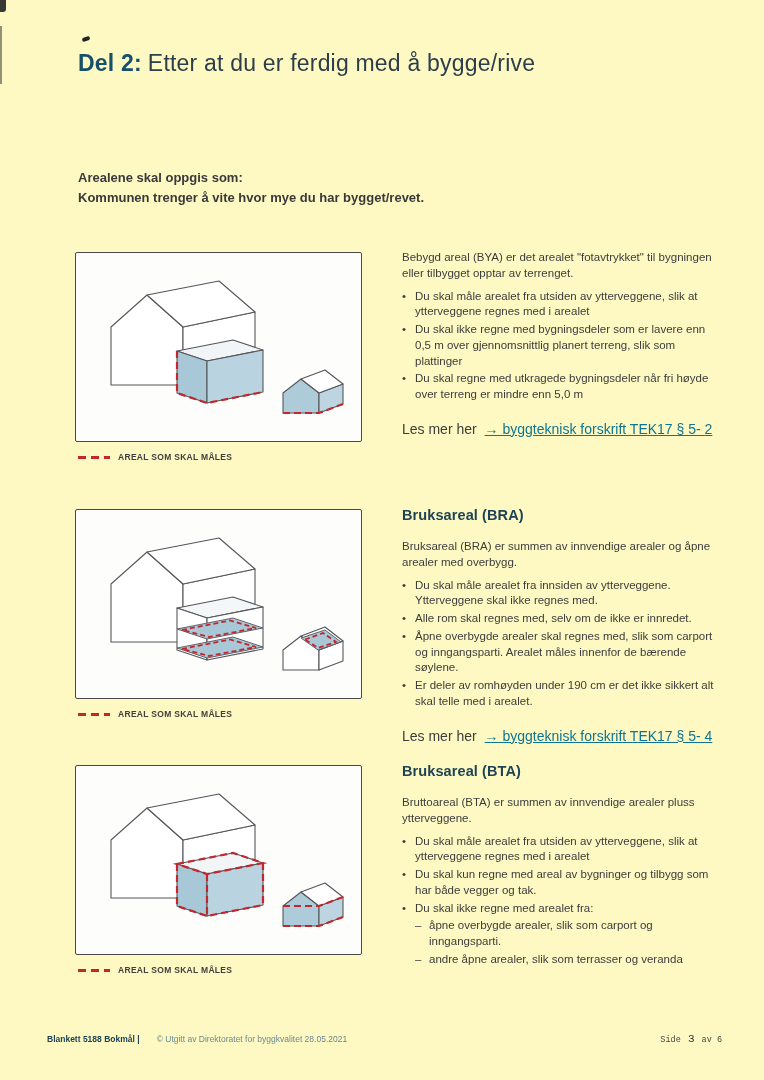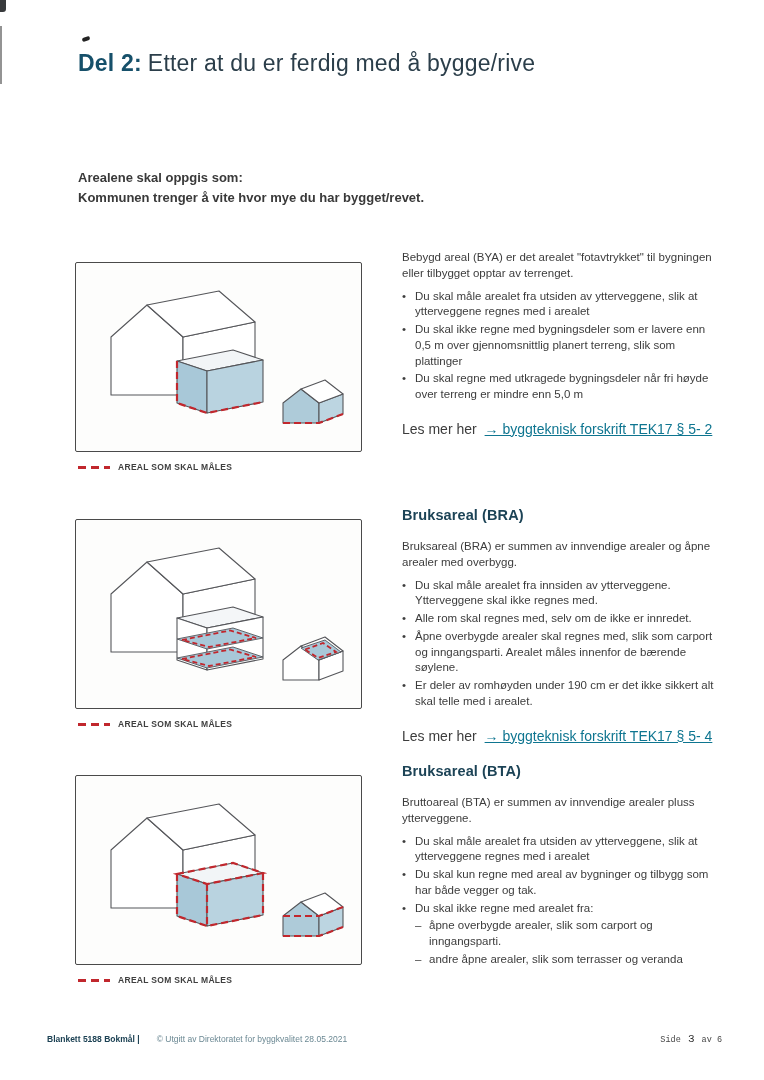--- a/index.html
+++ b/index.html
@@ -1,20 +1,20 @@
 <!DOCTYPE html>
 <html lang="no"><head>
 <meta charset="utf-8">
 <style>
   html,body{margin:0;padding:0;background:#d9d9d9;}
   .page{
     position:relative;
     width:764px;height:1080px;
     margin:0 auto;
-    background:#ffffff;
+    background:#fef9c3;
     font-family:"Liberation Sans",sans-serif;
     color:#3c3c3c;
     overflow:hidden;
   }
   
   .scan-corner{position:absolute;left:0;top:0;width:6px;height:12px;background:#15181a;border-radius:0 0 3px 0;opacity:.85;}
   .scan-edge{position:absolute;left:0;top:26px;width:2px;height:58px;background:#3a3a3a;opacity:.55;}
   .scan-speck{position:absolute;left:82px;top:37px;width:8px;height:4px;background:#232323;transform:rotate(-18deg);border-radius:2px;}
 
   
@@ -23,21 +23,21 @@
 
   
   .intro{position:absolute;left:78px;top:168px;font-size:13px;font-weight:bold;color:#393939;line-height:1.55;}
 
   
   .row{position:absolute;left:75px;width:640px;}
   .row-1{top:250px;height:230px;}
   .row-2{top:507px;height:240px;}
   .row-3{top:763px;height:230px;}
 
-  .figure{position:absolute;left:0;top:12px;width:287px;}
+  .figure{position:absolute;left:0;top:2px;width:287px;}
   .figbox{
     width:287px;height:190px;border:1.3px solid #4a4a4a;border-radius:2px;
     background:#fdfdfc;box-sizing:border-box;overflow:hidden;
   }
   .figbox svg{display:block;width:100%;height:100%;}
   .legend{display:flex;align-items:center;margin-top:10px;padding-left:3px;}
   .legend-dash{
     display:inline-block;width:32px;height:3px;margin-right:8px;
     background:repeating-linear-gradient(90deg,#c1272d 0 8px,transparent 8px 13px);
   }

